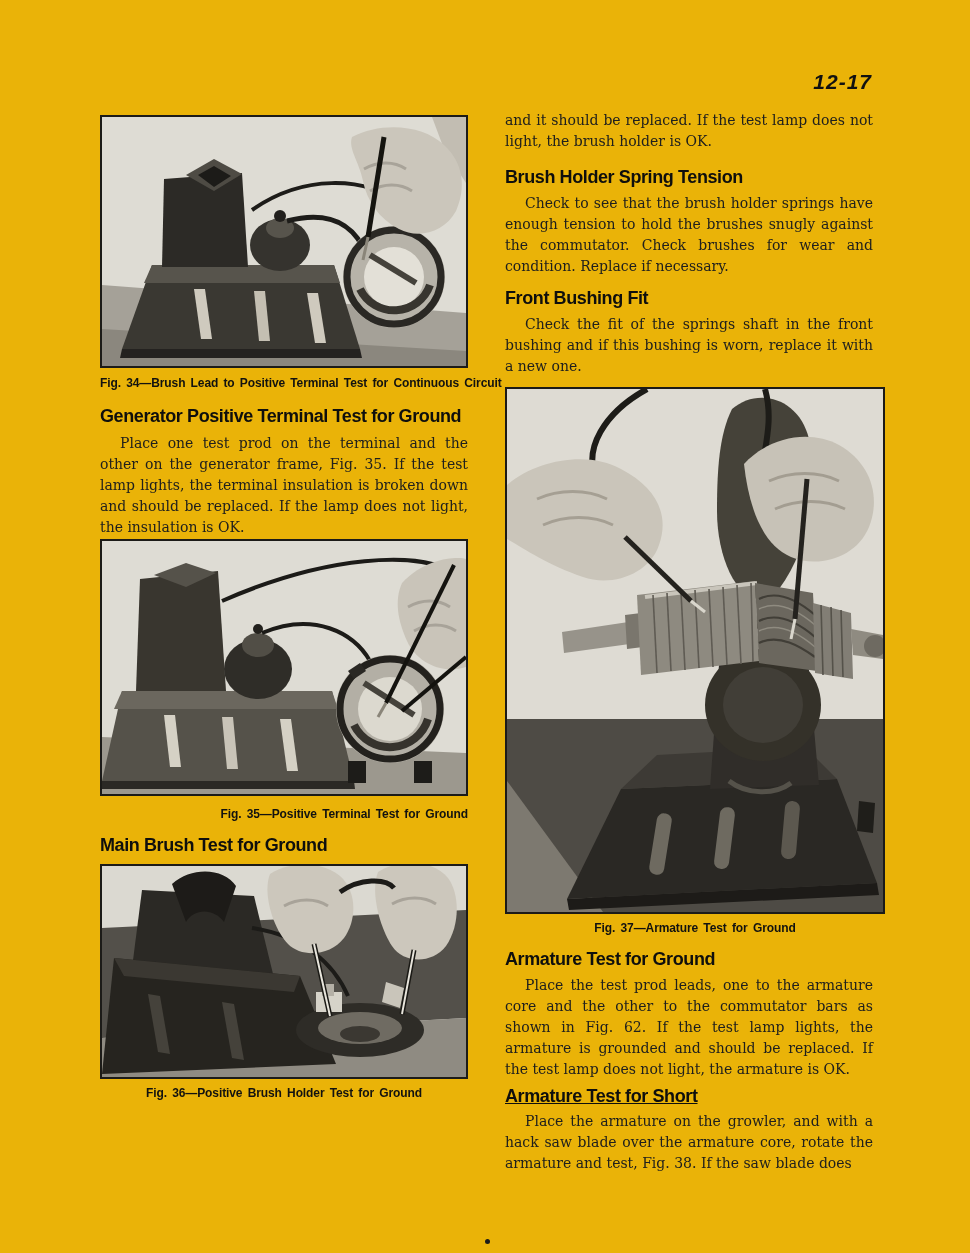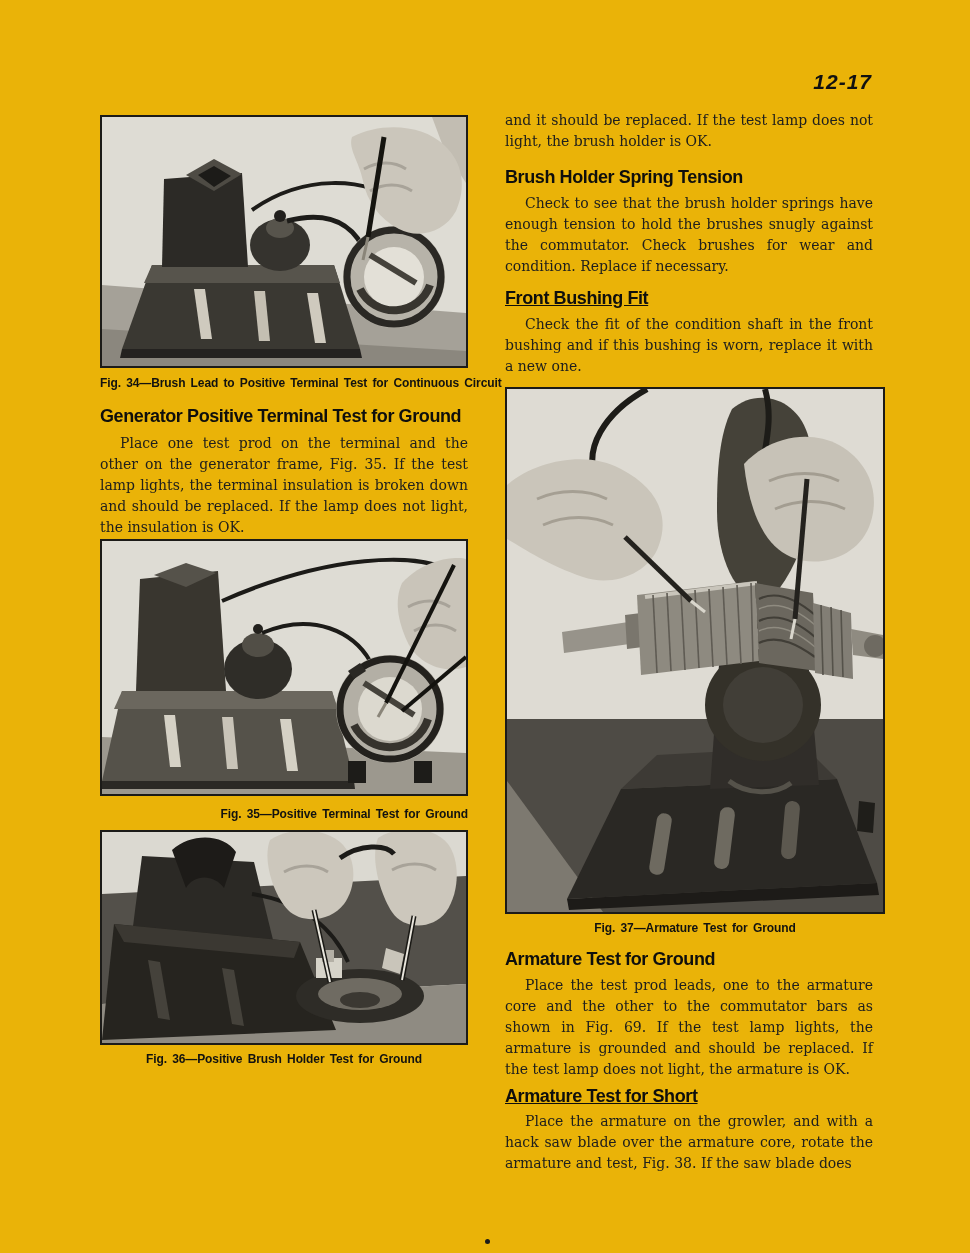--- a/index.html
+++ b/index.html
@@ -42,21 +42,21 @@
   .fig35-frame{margin-top:1px;height:257px;}
   .fig35-caption{margin-top:12px;text-align:right;}
   .h-mainbrush{margin-top:15px;}
   .p-mainbrush{margin-top:6px;}
   .fig36-frame{margin-top:9px;height:215px;}
   .fig36-caption{margin-top:8px;}
   
   .p-continuation{margin-top:110px;}
   .h-spring{margin-top:16px;}
   .p-spring{margin-top:6px;}
-  .h-bushing{margin-top:12px;text-decoration:underline;}
+  .h-bushing{margin-top:12px;}
   .p-bushing{margin-top:6px;}
   .fig37-frame{margin-top:10px;width:380px;height:527px;}
   .fig37-caption{margin-top:8px;width:380px;}
   .h-armground{margin-top:15px;}
   .p-armground{margin-top:6px;}
   .h-armshort{margin-top:7px;text-decoration:underline;}
   .p-armshort{margin-top:5px;}
   .bottom-mark{
     position:absolute;left:485px;top:1239px;width:5px;height:5px;
     border-radius:50%;background:#1c1c1a;
@@ -149,20 +149,21 @@
           <path d="M306,66 C320,58 336,58 348,66" stroke="#a8a399" stroke-width="3" fill="none"></path>
           <path d="M312,90 C326,82 342,82 354,90" stroke="#a8a399" stroke-width="3" fill="none"></path>
           <path d="M352,24 L284,162" stroke="#14130f" stroke-width="4"></path>
           <path d="M364,116 L300,170" stroke="#14130f" stroke-width="4"></path>
           <path d="M284,162 L276,176" stroke="#8a8579" stroke-width="3"></path>
         </g>
       </svg>
     </div>
     <div class="fig-caption fig35-caption">Fig. 35—Positive Terminal Test for Ground</div>
 
+    <h3 class="section-heading h-mainbrush">Main Brush Test for Ground</h3>
 
     <div class="fig-frame fig36-frame">
       <svg width="364" height="211" viewBox="0 0 364 211">
         <rect width="364" height="211" fill="#dbd9d1"></rect>
         <path d="M0,62 L364,44 L364,152 L0,172 Z" fill="#53504a"></path>
         <path d="M0,172 L364,152 L364,211 L0,211 Z" fill="#8f8b82"></path>
         <g>
           <path d="M40,24 L152,30 L172,112 L30,102 Z" fill="#2b2925"></path>
           <path d="M70,18 C90,0 122,2 134,20 L122,56 C112,42 92,42 84,56 Z" fill="#1d1b18"></path>
           <path d="M12,92 L198,110 L234,198 L0,208 Z" fill="#26241f"></path>
@@ -199,21 +200,21 @@
   </div>
 
   <div class="col col-right">
 
     <p class="body-text noindent p-continuation">and it should be replaced. If the test lamp does not light, the brush holder is OK.</p>
 
     <h3 class="section-heading h-spring">Brush Holder Spring Tension</h3>
     <p class="body-text p-spring">Check to see that the brush holder springs have enough tension to hold the brushes snugly against the commutator. Check brushes for wear and condition. Replace if necessary.</p>
 
     <h3 class="section-heading h-bushing">Front Bushing Fit</h3>
-    <p class="body-text p-bushing">Check the fit of the condition shaft in the front bushing and if this bushing is worn, replace it with a new one.</p>
+    <p class="body-text p-bushing">Check the fit of the springs shaft in the front bushing and if this bushing is worn, replace it with a new one.</p>
 
     <div class="fig-frame fig37-frame">
       <svg width="376" height="523" viewBox="0 0 376 523">
         <rect width="376" height="523" fill="#dedbd3"></rect>
         <rect x="0" y="330" width="376" height="193" fill="#4e4b45"></rect>
         <path d="M0,392 L96,523 L0,523 Z" fill="#7d7970"></path>
         <path d="M225,20 C250,-2 292,8 302,50 C312,100 302,160 272,200 C242,232 210,182 210,122 C210,82 212,46 225,20 Z" fill="#454239"></path>
         <path d="M140,0 C100,22 72,60 92,96" stroke="#1d1c18" stroke-width="6" fill="none"></path>
         <path d="M258,0 C272,50 240,88 262,126" stroke="#1d1c18" stroke-width="6" fill="none"></path>
         <g>
@@ -279,21 +280,21 @@
           <path d="M262,92 C284,82 312,82 332,92" stroke="#a39d91" stroke-width="3" fill="none"></path>
           <path d="M268,120 C290,110 318,110 338,120" stroke="#a39d91" stroke-width="3" fill="none"></path>
           <path d="M300,90 L288,230" stroke="#24221e" stroke-width="5"></path>
           <path d="M288,230 L284,250" stroke="#d9d6cc" stroke-width="3"></path>
         </g>
       </svg>
     </div>
     <div class="fig-caption fig37-caption">Fig. 37—Armature Test for Ground</div>
 
     <h3 class="section-heading h-armground">Armature Test for Ground</h3>
-    <p class="body-text p-armground">Place the test prod leads, one to the armature core and the other to the commutator bars as shown in Fig. 69. If the test lamp lights, the armature is grounded and should be replaced. If the test lamp does not light, the armature is OK.</p>
+    <p class="body-text p-armground">Place the test prod leads, one to the armature core and the other to the commutator bars as shown in Fig. 62. If the test lamp lights, the armature is grounded and should be replaced. If the test lamp does not light, the armature is OK.</p>
 
     <h3 class="section-heading h-armshort">Armature Test for Short</h3>
     <p class="body-text p-armshort">Place the armature on the growler, and with a hack saw blade over the armature core, rotate the armature and test, Fig. 38. If the saw blade does</p>
 
   </div>
 
   <div class="bottom-mark"></div>
 
 </div>
 

